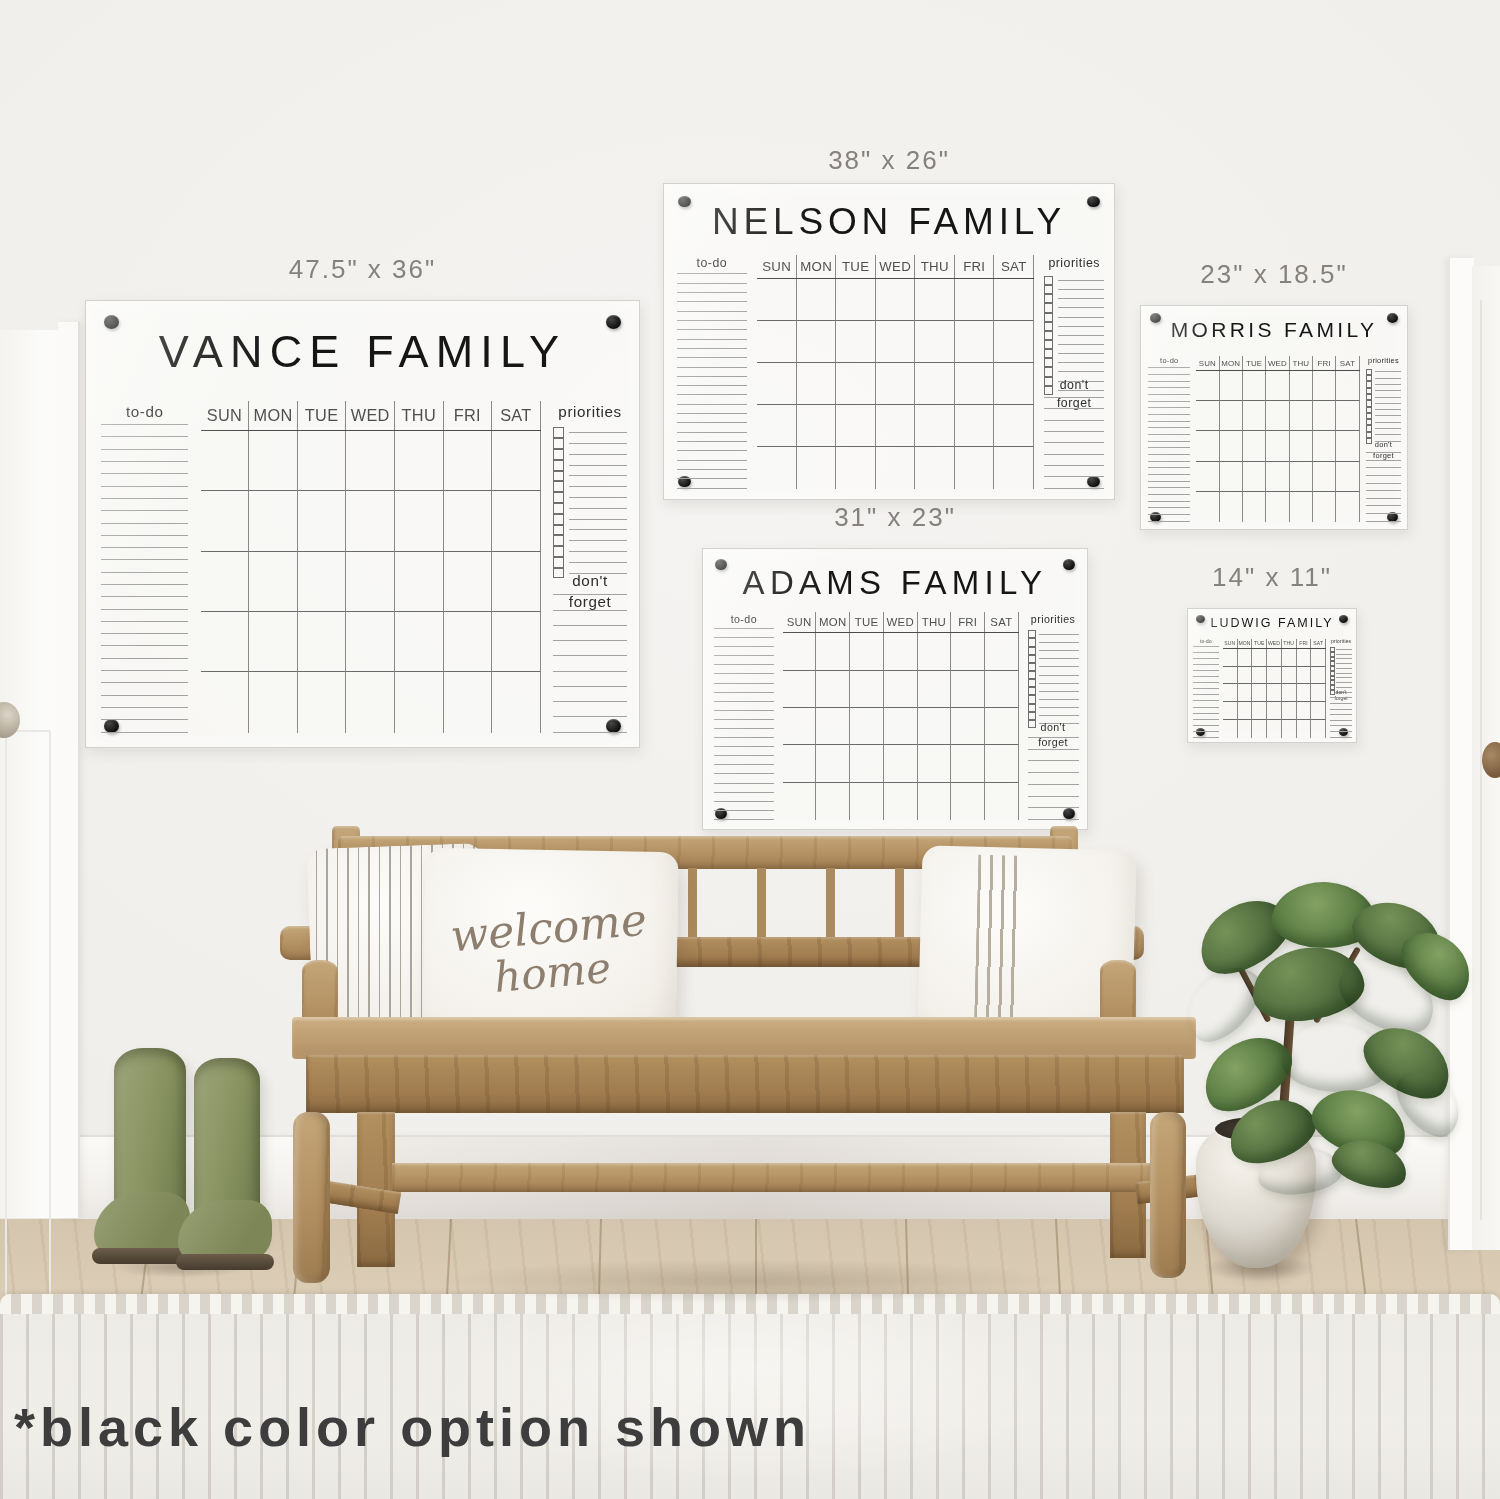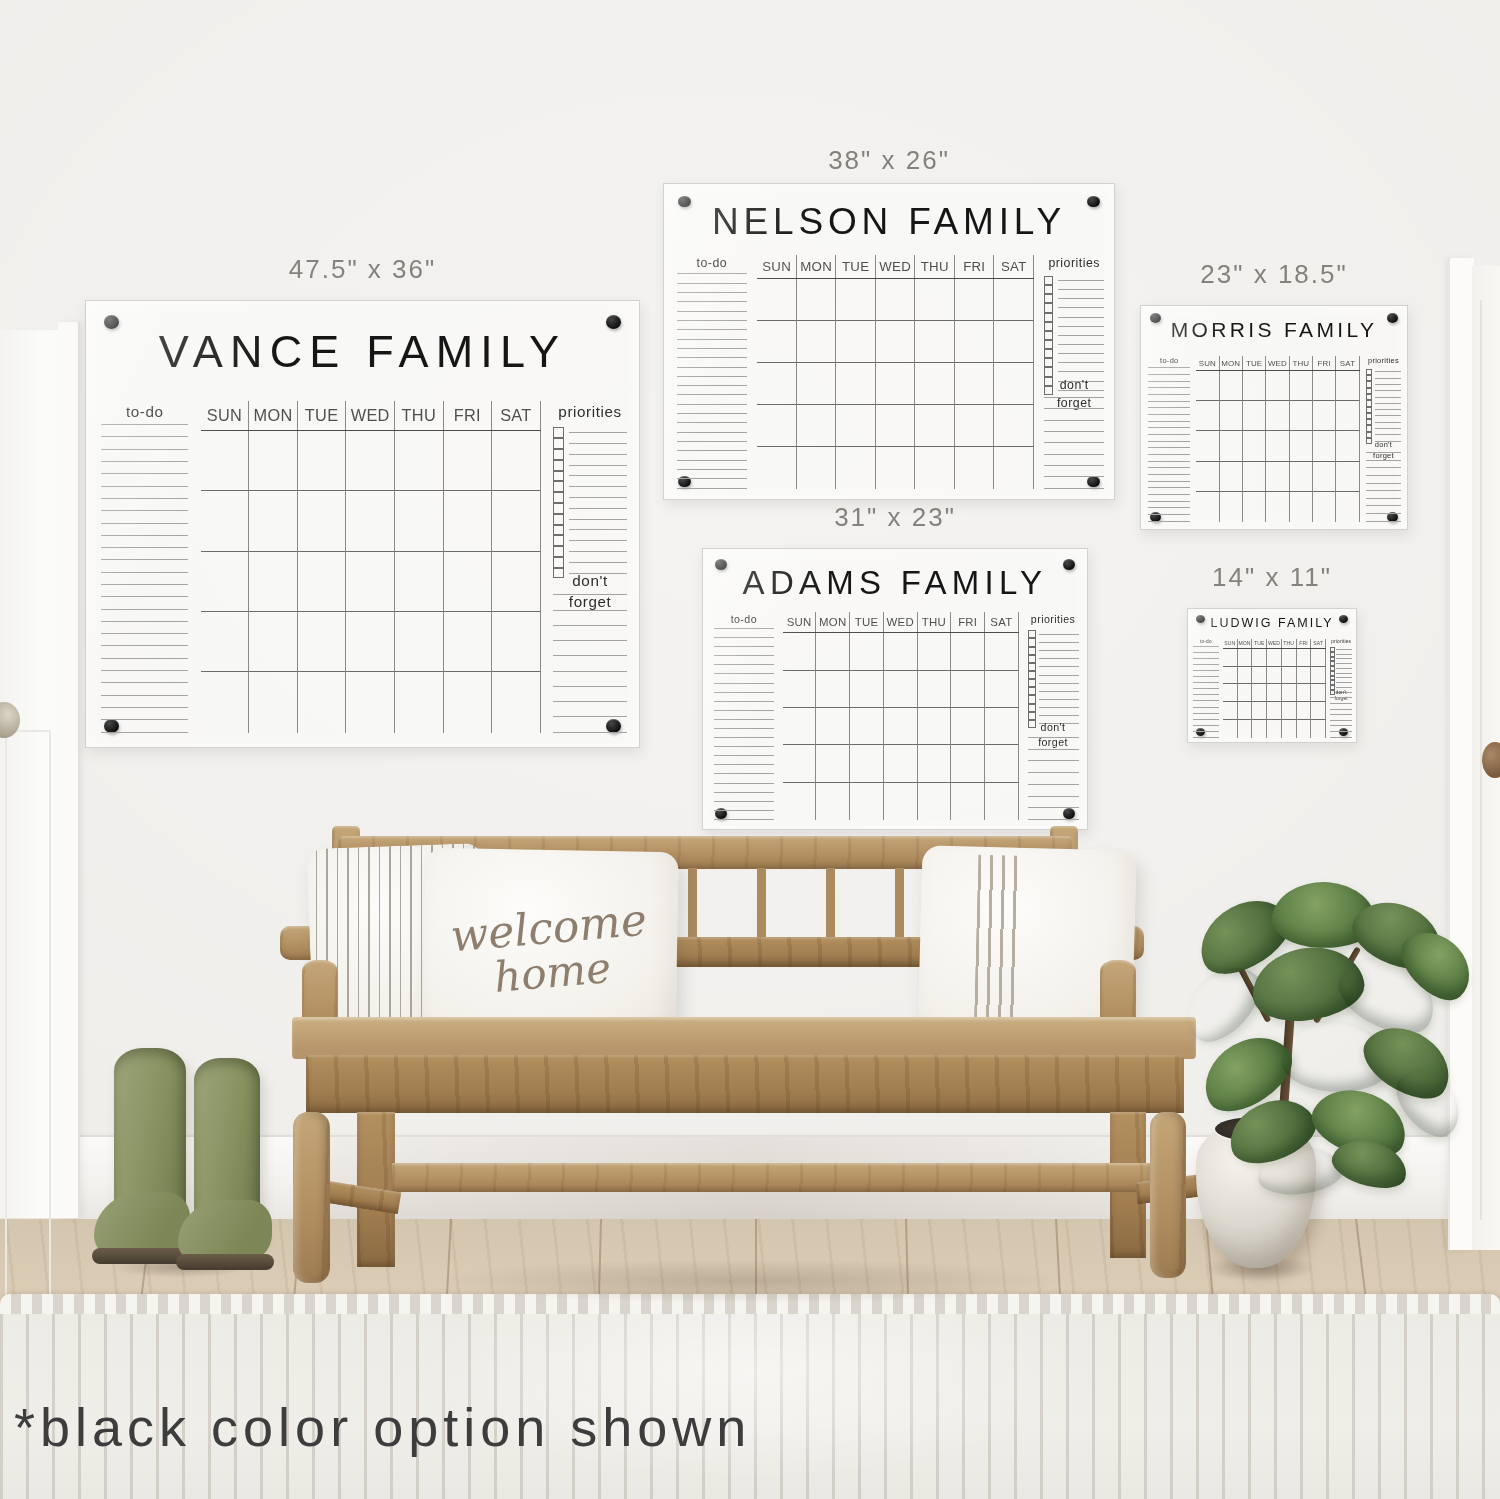--- a/index.html
+++ b/index.html
@@ -142,21 +142,21 @@
     background:radial-gradient(#4c443a,#2e2922 80%);box-shadow:0 2px 2px rgba(255,255,255,.45);}
   .stem{background:linear-gradient(90deg,#4a3827,#6b533a);border-radius:4px;}
   .leaf{border-radius:52% 48% 55% 45% / 62% 58% 42% 38%;
     box-shadow:inset -6px -8px 12px rgba(0,25,0,.25), 2px 4px 8px rgba(60,70,40,.18);}
   .lf-a{background:radial-gradient(circle at 35% 30%, #759259, #4d6a3b 62%, #3c5530 100%);}
   .lf-b{background:radial-gradient(circle at 42% 34%, #83a263, #587a42 60%, #416032 100%);}
   .lf-c{background:radial-gradient(circle at 35% 30%, #688а4f, #45613а 65%, #334f2b 100%);}
   .shadow-ell{background:radial-gradient(50% 50% at 50% 50%, rgba(70,58,45,.30), rgba(70,58,45,0) 72%);}
 
   .note{left:14px;top:1396px;width:760px;font-size:54px;letter-spacing:5px;color:#3d3d3d;
-    font-weight:400;white-space:nowrap;}
+    font-weight:700;white-space:nowrap;}
 </style>
 </head>
 <body>
 
 <div class="scene">
 
   <div class="abs baseboard"></div>
   <div class="abs bb-shadow"></div>
   <div class="abs floor"></div>
   <div class="abs joint" style="left:150px;transform:rotate(7deg);"></div>

